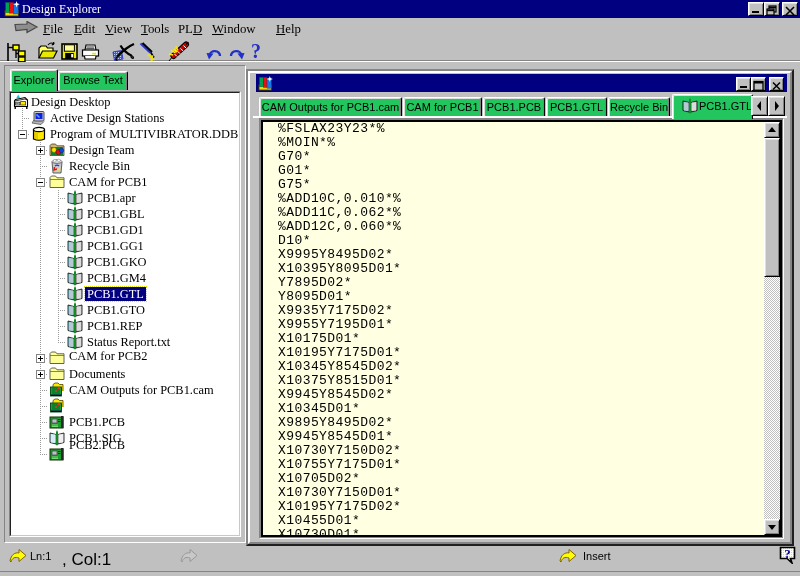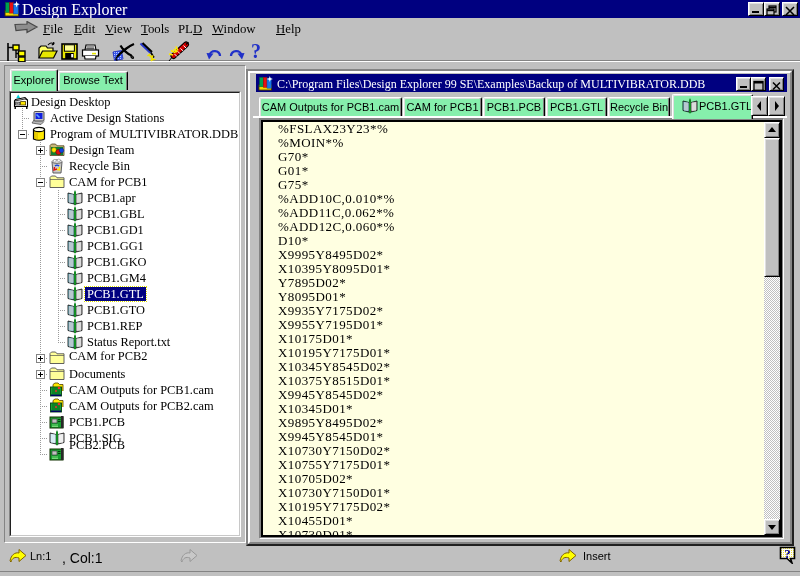--- a/index.html
+++ b/index.html
@@ -1,46 +1,46 @@
 <!DOCTYPE html>
 <html><head><meta charset="utf-8">
 <style>
   * { margin:0; padding:0; box-sizing:border-box; }
   html,body { width:800px; height:576px; overflow:hidden; }
   body { font-family:"Liberation Sans", sans-serif; background:#c0c0c0; position:relative; }
   .abs { position:absolute; }
   .serif { font-family:"Liberation Serif", serif; }
-  .mono { font-family:Liberation Serif, serif; }
+  .mono { font-family:Liberation Mono, monospace; }
   
   .btn { background:#c0c0c0; border-top:1px solid #fff; border-left:1px solid #fff;
          border-right:1px solid #000; border-bottom:1px solid #000;
          box-shadow: inset 1px 1px 0 #dfdfdf, inset -1px -1px 0 #808080; }
   .dither { background-image: repeating-conic-gradient(#ffffff 0% 25%, #c0c0c0 0% 50%); background-size:2px 2px; }
   .vdots { width:1px; background-image: repeating-linear-gradient(to bottom, #9a9a9a 0 1px, transparent 1px 2px); }
   .hdots { height:1px; background-image: repeating-linear-gradient(to right, #9a9a9a 0 1px, transparent 1px 2px); }
   .expbox { width:9px; height:9px; background:#fff; border:1px solid #848484; }
   .treerow { position:absolute; height:16px; line-height:16px; font-size:12.4px; font-family:"Liberation Serif",serif; white-space:nowrap; color:#000; }
   .ticon { position:absolute; width:16px; height:16px; }
-  .tab { position:absolute; background:#86efac;
+  .tab { position:absolute; background:#22c55e;
          border-top:1px solid #fff; border-left:1px solid #fff; border-right:1px solid #000;
          box-shadow: inset -1px 0 0 #808080, inset 1px 1px 0 #dfdfdf;
          border-top-left-radius:2px; border-top-right-radius:2px;
          font-size:11px; text-align:center; color:#000; }
 </style></head>
 <body>
 
 <div class="abs" style="left:0;top:0;width:800px;height:18px;background:#000080;"></div>
 <svg class="abs" style="left:4px;top:1px" width="16" height="16" viewBox="0 0 16 16">
   <rect x="1" y="9.5" width="13.5" height="5.5" fill="#f0d800" stroke="#403000" stroke-width="0.9"></rect>
   <rect x="1.6" y="1.5" width="4" height="10" fill="#00a050" stroke="#006030" stroke-width="0.5"></rect>
   <rect x="5.6" y="1.5" width="4" height="10.6" fill="#e81010" stroke="#901010" stroke-width="0.5"></rect>
   <rect x="9.6" y="2.2" width="4.6" height="10.8" fill="#1878e8" stroke="#1048a0" stroke-width="0.5"></rect>
   <path d="M12.6 0 L13.4 2.4 L16 3.2 L13.4 4 L12.6 6.4 L11.8 4 L9.2 3.2 L11.8 2.4 Z" fill="#fff"></path>
 </svg>
-<div class="abs serif" style="left:22px;top:1px;height:16px;line-height:17px;color:#fff;font-size:16px;">Design Explorer</div>
+<div class="abs serif" style="left:22px;top:1px;height:16px;line-height:17px;color:#fff;font-size:12px;">Design Explorer</div>
 
 <div class="abs btn" style="left:748px;top:2px;width:16px;height:14px;">
   <div class="abs" style="left:3px;top:8px;width:7px;height:2px;background:#000;"></div>
   </div>
 <div class="abs btn" style="left:764px;top:2px;width:16px;height:14px;">
   <svg width="14" height="12" viewBox="0 0 14 12">
       <rect x="4" y="1" width="7" height="6" fill="none" stroke="#000" stroke-width="1.2"></rect>
       <rect x="4" y="1.6" width="7" height="1.6" fill="#000"></rect>
       <rect x="2" y="4" width="7" height="6" fill="#c0c0c0" stroke="#000" stroke-width="1.2"></rect>
       <rect x="2" y="4.6" width="7" height="1.6" fill="#000"></rect>
@@ -340,21 +340,20 @@
       <div class="treerow" style="left:58px;top:289px;">CAM Outputs for PCB1.cam</div>
       <div class="hdots abs" style="left:29px;top:313px;width:8px;"></div>
       <div class="ticon" style="left:38px;top:305px;"><svg width="16" height="16" viewBox="0 0 16 16">
           <path d="M4 9 L4 2.5 L6 1 L9 1 L10.5 2.5 L14 2.5 L14 9" fill="#ffe800" stroke="#504000" stroke-width="0.8"></path>
           <rect x="1.5" y="5" width="11" height="9" fill="#18a030" stroke="#004010" stroke-width="0.9"></rect>
           <path d="M3 7 L11 7 M3 9 L11 9 M3 11 L11 11" stroke="#005818" stroke-width="0.8"></path>
           <circle cx="10" cy="6" r="1.3" fill="#e83030"></circle>
           <circle cx="7" cy="9" r="1" fill="#e83030"></circle>
           <rect x="2" y="12.5" width="10" height="1.5" fill="#000060"></rect>
         </svg></div>
-      <div class="treerow" style="left:58px;top:305px;">CAM Outputs for PCB2.cam</div>
       <div class="hdots abs" style="left:29px;top:329px;width:8px;"></div>
       <div class="ticon" style="left:38px;top:321px;"><svg width="16" height="16" viewBox="0 0 16 16">
           <rect x="1" y="3" width="13" height="11" fill="#18a030" stroke="#103000" stroke-width="1"></rect>
           <rect x="12" y="2" width="2.5" height="12" fill="#282828"></rect>
           <rect x="3" y="5" width="5" height="4" fill="#c0c0c0" stroke="#404040" stroke-width="0.7"></rect>
           <path d="M3 11 L9 11 M3 12.5 L9 12.5" stroke="#80e080" stroke-width="0.9"></path>
           <path d="M9 5.5 L11.5 5.5 M9 7.5 L11.5 7.5" stroke="#003008" stroke-width="0.9"></path>
         </svg></div>
       <div class="treerow" style="left:58px;top:321px;">PCB1.PCB</div>
       <div class="hdots abs" style="left:29px;top:345px;width:8px;"></div>
@@ -384,21 +383,20 @@
   <div style="position:absolute;inset:0;border-left:2px solid #ffffff;border-top:2px solid #ffffff;border-right:2px solid #848484;border-bottom:2px solid #848484;background:#c0c0c0;">
 
     <div class="abs" style="left:6px;top:1px;width:531px;height:18px;background:#000080;"></div>
     <svg class="abs" style="left:8px;top:3px" width="15" height="15" viewBox="0 0 16 16">
       <rect x="1" y="9.5" width="13.5" height="5.5" fill="#f0d800" stroke="#403000" stroke-width="0.9"></rect>
       <rect x="1.6" y="1.5" width="4" height="10" fill="#00a050" stroke="#006030" stroke-width="0.5"></rect>
       <rect x="5.6" y="1.5" width="4" height="10.6" fill="#e81010" stroke="#901010" stroke-width="0.5"></rect>
       <rect x="9.6" y="2.2" width="4.6" height="10.8" fill="#1878e8" stroke="#1048a0" stroke-width="0.5"></rect>
       <path d="M12.6 0 L13.4 2.4 L16 3.2 L13.4 4 L12.6 6.4 L11.8 4 L9.2 3.2 L11.8 2.4 Z" fill="#fff"></path>
     </svg>
-    <div class="abs serif" style="left:27px;top:2px;height:17px;line-height:18px;color:#fff;font-size:12px;white-space:nowrap;">C:\Program Files\Design Explorer 99 SE\Examples\Backup of MULTIVIBRATOR.DDB</div>
     <div class="abs btn" style="left:486px;top:4px;width:15px;height:14px;">
       <div class="abs" style="left:3px;top:8px;width:7px;height:2px;background:#000;"></div>
       </div>
     <div class="abs btn" style="left:501px;top:4px;width:15px;height:14px;">
       <svg width="13" height="12" viewBox="0 0 13 12">
           <rect x="2" y="1.5" width="9" height="9" fill="none" stroke="#000" stroke-width="1.3"></rect>
           <rect x="2" y="1.5" width="9" height="2" fill="#000"></rect>
         </svg></div>
     <div class="abs btn" style="left:519px;top:4px;width:15px;height:14px;">
       <svg width="13" height="12" viewBox="0 0 13 12">
@@ -479,21 +477,21 @@
       </div>
     </div>
   </div>
 </div>
 
 <div class="abs" style="left:0;top:547px;width:800px;height:24px;background:#c0c0c0;"></div>
 <svg class="abs" style="left:9px;top:548px" width="19" height="15" viewBox="0 0 19 15">
   <path d="M1 13 C 2 7, 6 4, 10 5 L10 1.5 L17 7.5 L10 13.5 L10 10 C 6 8.5, 3 10, 2 14 Z" fill="#ffff00" stroke="#806000" stroke-width="1"></path>
 </svg>
 <div class="abs" style="left:30px;top:550px;font-size:11px;">Ln:1</div>
-<div class="abs" style="left:62px;top:550px;font-size:14px;">, Col:1</div>
+<div class="abs" style="left:62px;top:550px;font-size:17px;">, Col:1</div>
 <svg class="abs" style="left:180px;top:548px" width="19" height="15" viewBox="0 0 19 15">
   <path d="M1 13 C 2 7, 6 4, 10 5 L10 1.5 L17 7.5 L10 13.5 L10 10 C 6 8.5, 3 10, 2 14 Z" fill="#c8c8c8" stroke="#989898" stroke-width="1"></path>
 </svg>
 <svg class="abs" style="left:559px;top:548px" width="19" height="15" viewBox="0 0 19 15">
   <path d="M1 13 C 2 7, 6 4, 10 5 L10 1.5 L17 7.5 L10 13.5 L10 10 C 6 8.5, 3 10, 2 14 Z" fill="#ffff00" stroke="#806000" stroke-width="1"></path>
 </svg>
 <div class="abs" style="left:583px;top:550px;font-size:11px;">Insert</div>
 <svg class="abs" style="left:779px;top:546px" width="18" height="18" viewBox="0 0 18 18">
   <defs>
       <pattern id="yd" width="2" height="2" patternUnits="userSpaceOnUse">

